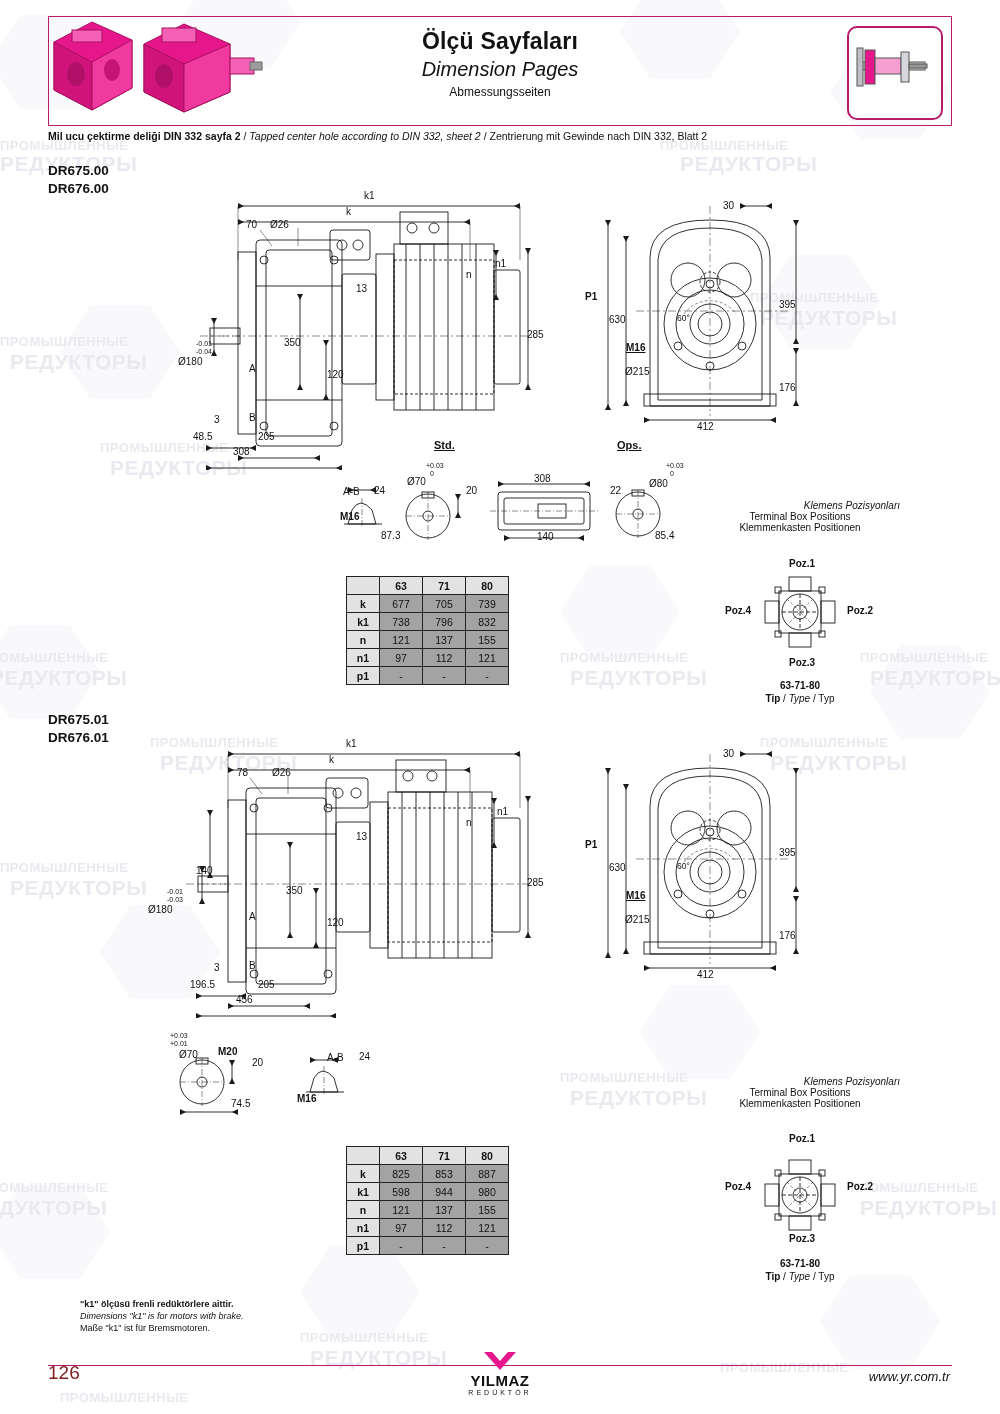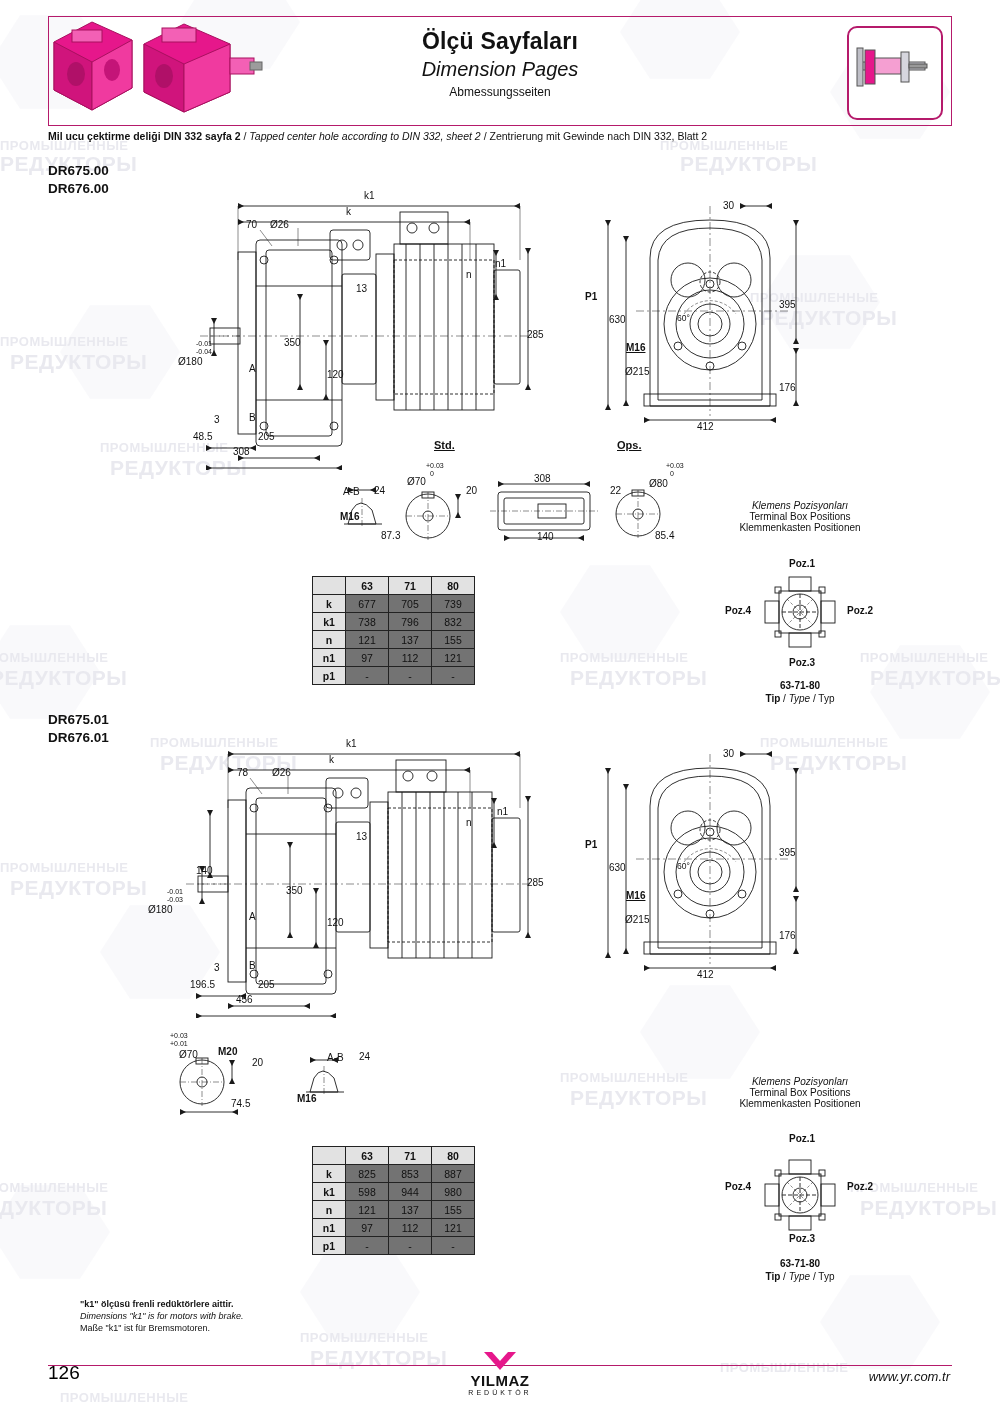--- a/index.html
+++ b/index.html
@@ -60,39 +60,40 @@
 
   
   .lbl{position:absolute;font-size:10px;z-index:3;white-space:nowrap;}
   .lbl.b{font-weight:bold;}
   .lbl.u{text-decoration:underline;}
   .lbl.sm{font-size:8.5px;}
   .tol{position:absolute;font-size:7px;line-height:8px;z-index:3;text-align:left;}
 
   
   table.dim{
-    position:absolute;border-collapse:collapse;z-index:3;background:#737373;
+    position:absolute;border-collapse:collapse;z-index:3;background:#a3a3a3;
     font-size:10.5px;
+    margin-left:34px;
   }
   table.dim th, table.dim td{
     border:1px solid #222;width:42px;height:17px;text-align:center;padding:0;
   }
   table.dim th.rh, table.dim td.rh{
     width:32px;font-weight:bold;background:#e2e2e2;
   }
   table.dim th{background:#e2e2e2;font-weight:bold;}
 
   
   .tb-cap{position:absolute;text-align:center;font-size:10px;z-index:3;}
-  .tb-cap .i{font-style:italic;}
+  .tb-cap .i{font-style:italic;text-align:right;}
   .tb-bottom{position:absolute;text-align:center;font-size:10px;z-index:3;}
 
   
   .foot-line{position:absolute;left:48px;right:48px;bottom:48px;height:1px;background:#b51a6b;}
-  .pageno{position:absolute;left:48px;bottom:30px;font-size:19px;color:#000000;z-index:3;}
+  .pageno{position:absolute;left:48px;bottom:30px;font-size:19px;color:#7f1d1d;z-index:3;}
   .weburl{position:absolute;right:50px;bottom:30px;font-size:13px;font-style:italic;z-index:3;}
   .logo{position:absolute;left:50%;transform:translateX(-50%);bottom:18px;width:120px;text-align:center;z-index:3;}
   .logo .nm{font-size:15px;font-weight:bold;letter-spacing:.5px;}
   .logo .sub{font-size:7px;letter-spacing:3px;}
 
   .note-bottom{position:absolute;left:80px;bottom:80px;font-size:9px;line-height:12px;z-index:3;}
   .note-bottom .l1{font-weight:bold;}
   .note-bottom .l2{font-style:italic;}
 
   svg{display:block;}

